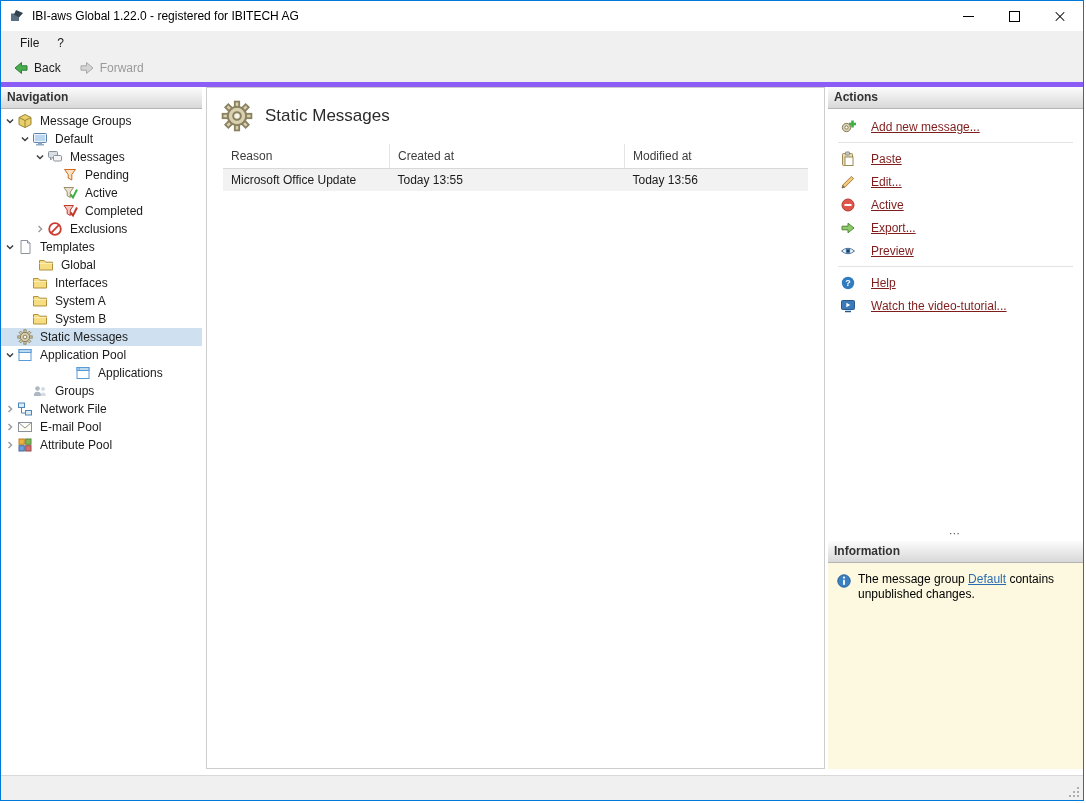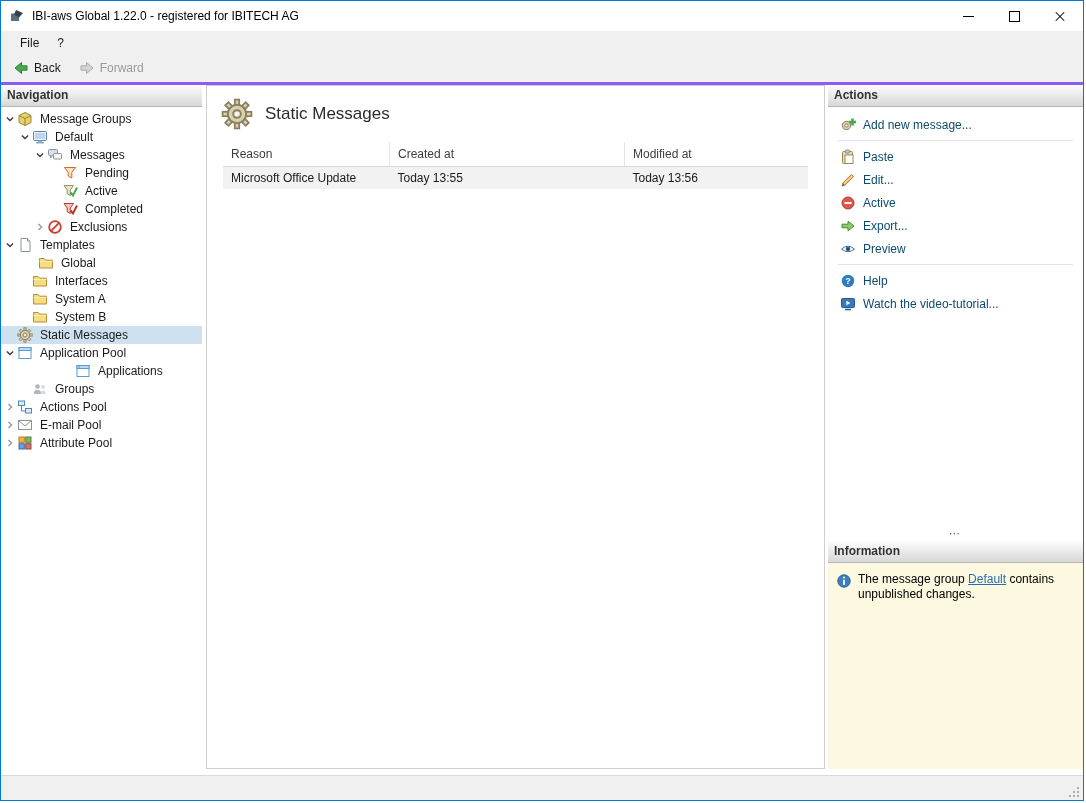--- a/index.html
+++ b/index.html
@@ -14,21 +14,21 @@
   .glyph-min{width:11px;height:1px;background:#000;display:block;}
   .glyph-max{width:9px;height:9px;border:1px solid #000;display:block;}
   .glyph-close{position:relative;width:12px;height:12px;display:block;}
   .glyph-close::before,.glyph-close::after{content:"";position:absolute;left:0;top:5.5px;width:12px;height:1px;background:#000;}
   .glyph-close::before{transform:rotate(45deg);}
   .glyph-close::after{transform:rotate(-45deg);}
 
   
   .menubar{height:23px;flex:none;background:#f0f0f0;display:flex;align-items:center;padding-left:10px;}
   .menu-item{padding:0 9px;color:#1a1a1a;cursor:pointer;}
-  .toolbar{height:28px;flex:none;background:#f0f0f0;display:flex;align-items:center;padding-left:4px;gap:2px;border-bottom:3px solid #8b5cf6;}
+  .toolbar{height:28px;flex:none;background:#f0f0f0;display:flex;align-items:center;padding-left:4px;gap:2px;border-bottom:5px solid #8b5cf6;}
   .tool-btn{display:flex;align-items:center;gap:5px;padding:2px 8px;cursor:pointer;color:#1a1a1a;}
   .tool-btn.disabled{color:#9a9a9a;}
 
   
   .body{flex:1;min-height:0;display:flex;background:#fff;padding-bottom:6px;}
   .panel-header{height:21px;line-height:21px;flex:none;padding:0 6px;font-weight:bold;color:#333;
     background:linear-gradient(#fcfcfc,#d8d8d8);border-bottom:1px solid #b5b5b5;}
 
   
   .nav-panel{width:201px;flex:none;display:flex;flex-direction:column;background:#fff;}
@@ -53,21 +53,21 @@
   .msg-table th{text-align:left;font-weight:normal;color:#3c3c3c;height:24px;padding:0 8px;border-bottom:1px solid #d8d8d8;border-right:1px solid #e4e4e4;background:#fff;}
   .msg-table th:last-child{border-right:none;}
   .msg-table th:nth-child(1){width:150px;}
   .msg-table th:nth-child(2){width:218px;}
   .msg-table td{height:22px;padding:0 8px;background:#f2f2f2;color:#1a1a1a;overflow:hidden;white-space:nowrap;}
   .card-rest{flex:1;background:#fff;}
 
   
   .right-panel{width:255px;flex:none;display:flex;flex-direction:column;background:#fff;}
   .actions-list{flex:1;min-height:0;overflow:hidden;padding-top:6px;background:#fff;}
-  .action-row{display:flex;align-items:center;gap:7px;height:23px;padding-left:12px;color:#0c4a6e;cursor:pointer;font-size:12px;}
+  .action-row{display:flex;align-items:center;gap:15px;height:23px;padding-left:12px;color:#7f1d1d;cursor:pointer;font-size:12px;text-decoration:underline;}
   .action-sep{border-top:1px solid #e3e3e3;margin:4px 10px;}
   .splitter{height:12px;flex:none;text-align:center;color:#555;font-size:11px;line-height:9px;letter-spacing:2px;background:#fff;cursor:row-resize;}
   .info-box{flex:0 0 188px;background:#fcf9e0;padding:9px 8px;display:flex;gap:6px;align-items:flex-start;font-size:12px;color:#000;line-height:15px;}
   .info-ic{flex:none;margin-top:1px;}
   .info-link{color:#2a6cb0;text-decoration:underline;cursor:pointer;}
 
   
   .statusbar{height:20px;flex:none;background:#f0f0f0;border-top:1px solid #d9d9d9;display:flex;justify-content:flex-end;align-items:flex-end;padding:2px 3px;}
   .grip{width:12px;height:12px;display:block;cursor:nwse-resize;}
 
@@ -338,21 +338,21 @@
                 <path d="M6.3 4.5 9.8 8 6.3 11.5" fill="none" stroke="#9a9a9a" stroke-width="1.6"></path>
               </svg>
             </span>
             <span class="icon16 tree-ic">
               <svg viewBox="0 0 16 16">
                 <rect x="1.5" y="2" width="6" height="4.5" fill="#dcebf8" stroke="#4f86b8"></rect>
                 <rect x="8.5" y="9.5" width="6" height="4.5" fill="#dcebf8" stroke="#4f86b8"></rect>
                 <path d="M4.5 6.5 4.5 12 8.5 12" fill="none" stroke="#4f86b8"></path>
               </svg>
             </span>
-            <span class="tree-label">Actions Pool</span>
+            <span class="tree-label">Network File</span>
           </div>
           <div class="tree-row" style="padding-left: 2px; align-items: center;">
             <span class="chev">
               <svg viewBox="0 0 16 16">
                 <path d="M6.3 4.5 9.8 8 6.3 11.5" fill="none" stroke="#9a9a9a" stroke-width="1.6"></path>
               </svg>
             </span>
             <span class="icon16 tree-ic">
               <svg viewBox="0 0 16 16">
                 <rect x="1.5" y="3.5" width="13" height="9" fill="#fdfdf4" stroke="#8b949d"></rect>

